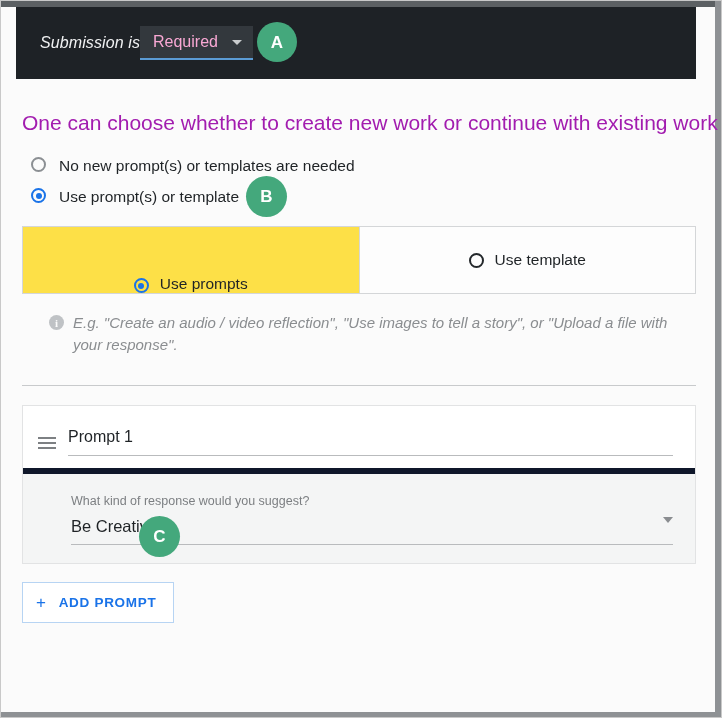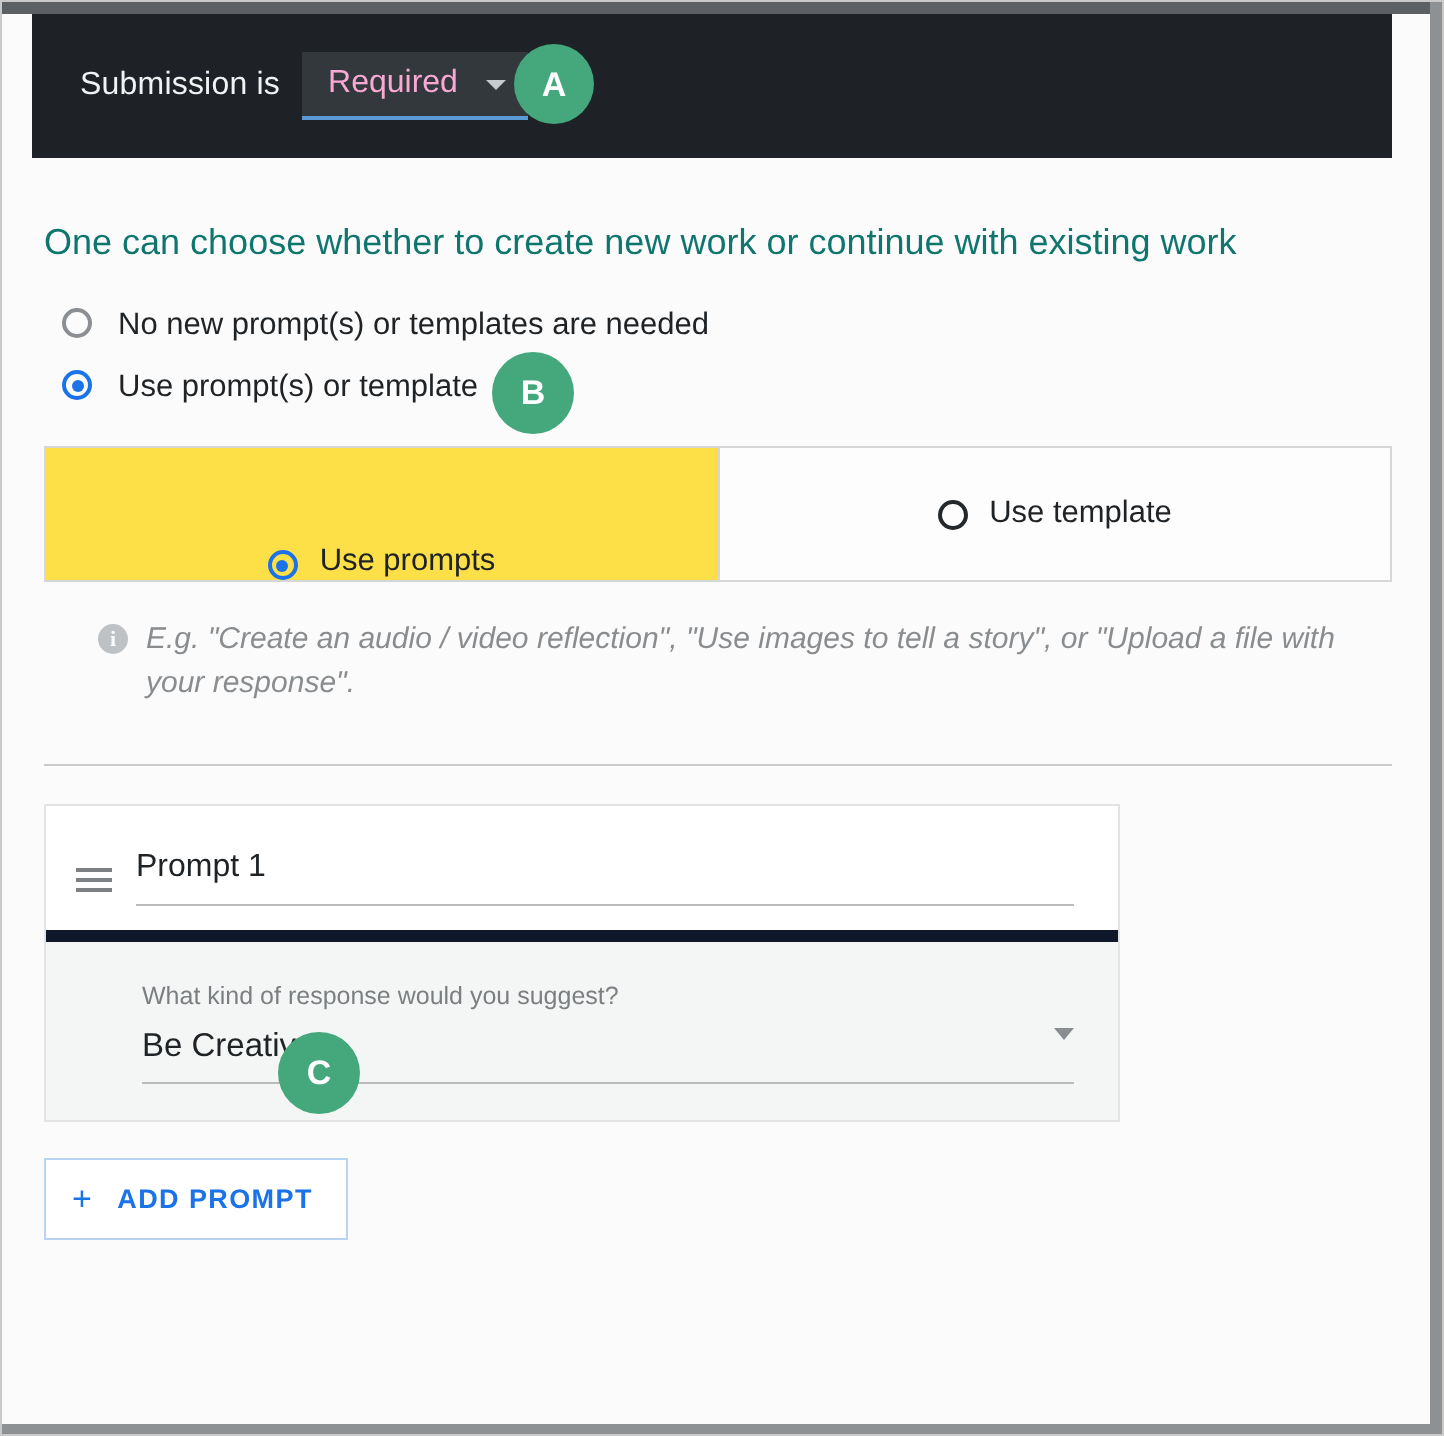--- a/index.html
+++ b/index.html
@@ -55,21 +55,22 @@
     background: #1e2226;
     box-sizing: border-box;
     display: flex;
     align-items: center;
     padding-left: 24px;
   }
   .header-label {
     color: #f1f2f3;
     font-size: 16px;
     letter-spacing: .1px;
-    margin-right: 11px;
+    margin-right: 0;
+    font-style: italic;
   }
   .required-select {
     position: relative;
     background: #33383d;
     border-bottom: 2px solid #5b9bd5;
     padding: 7px 11px 7px 13px;
     min-width: 86px;
     display: flex;
     align-items: center;
     justify-content: space-between;
@@ -117,22 +118,22 @@
 
   
   .content {
     position: absolute;
     top: 78px;
     left: 0;
     width: 722px;
   }
   .intro {
     margin: 32px 0 0 21px;
-    font-size: 18px;
-    color: #0f766e;
+    font-size: 21px;
+    color: #a21caf;
   }
 
   
   .radio-list { margin: 22px 0 0 30px; }
   .radio-row {
     display: flex;
     align-items: flex-start;
     margin-bottom: 13px;
     cursor: pointer;
     position: relative;
@@ -227,21 +228,21 @@
     margin: 13px 0 0 0;
     font-size: 14.5px;
     color: #2c3033;
     line-height: 1.5;
     width: 672px;
   }
 
   
   .prompt-card {
     margin: 19px 0 0 21px;
-    width: 538px;
+    width: 674px;
     box-sizing: border-box;
     border: 1px solid #e2e3e4;
     background: #ffffff;
   }
   .prompt-top {
     display: flex;
     align-items: flex-start;
     padding: 22px 22px 12px 15px;
   }
   .drag-handle {

